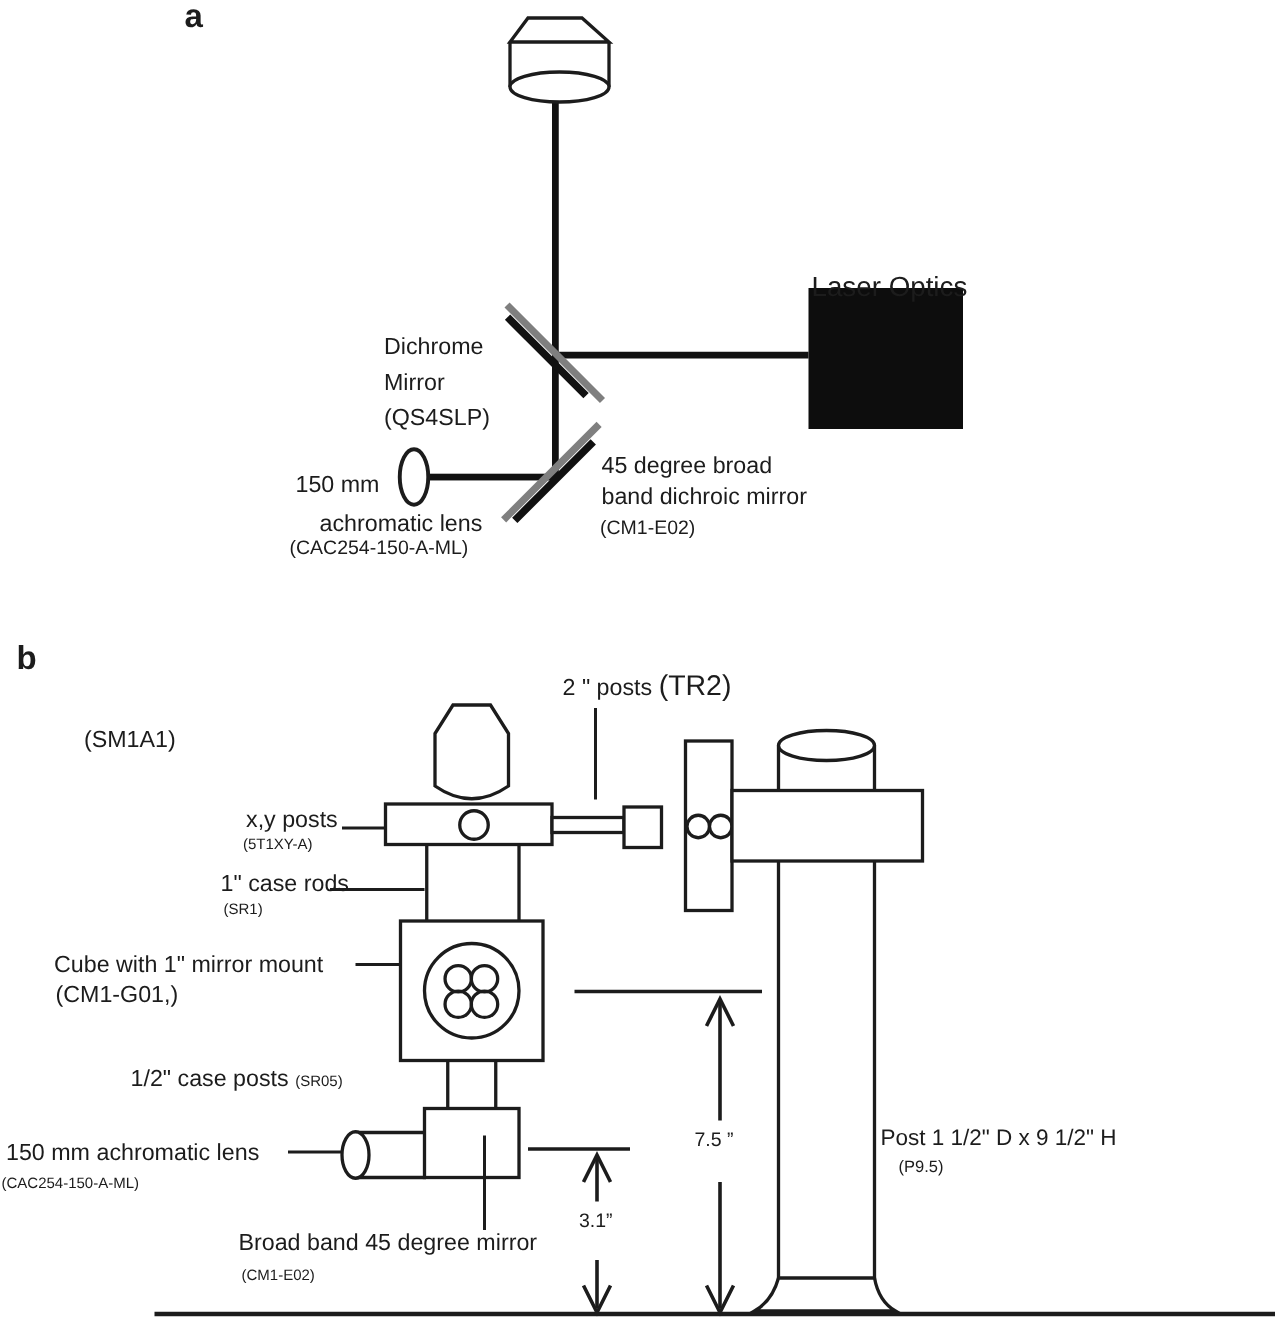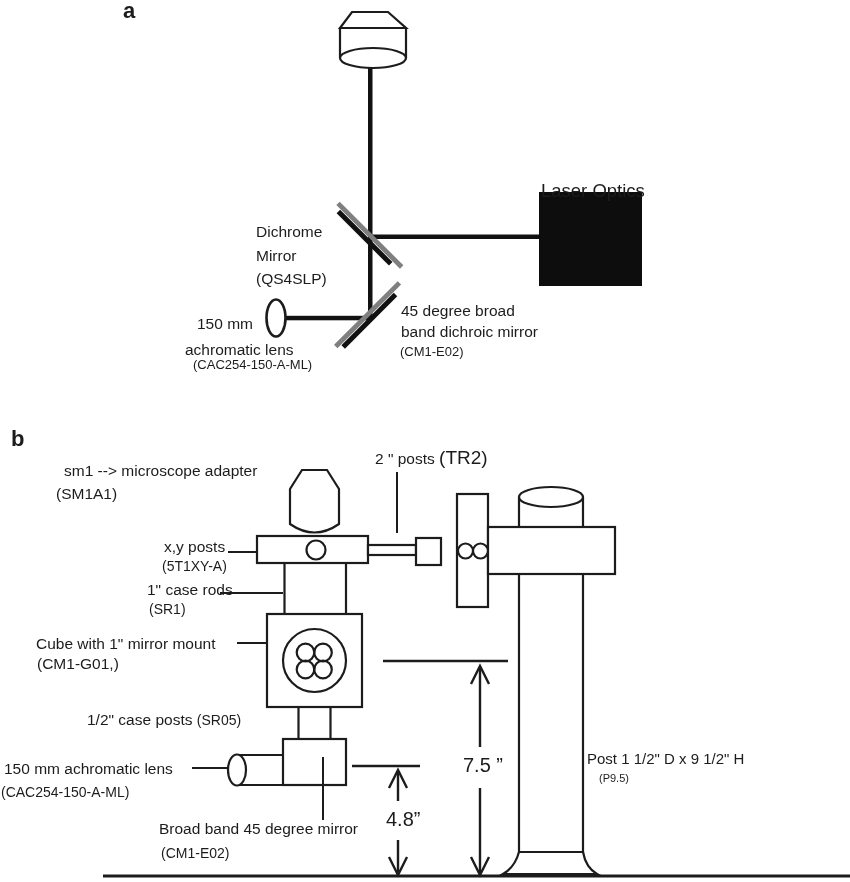--- a/index.html
+++ b/index.html
@@ -14,22 +14,22 @@
   .canvas svg{position:absolute;left:0;top:0;}
   .lbl{
     position:absolute;
     font-size:15.5px;
     line-height:1.3;
     color:#1c1c1c;
     white-space:nowrap;
   }
   .lbl .line{display:block;}
   .bold{font-weight:bold;font-size:22px;}
-  .part{font-size:14px;}
-  .dim{font-size:20px;}
+  .part{font-size:10px;}
+  .dim{font-size:13px;}
   .big{font-size:18.5px;margin-top:24px;}
 </style>
 </head>
 <body>
 
 <div class="canvas">
 
   <svg width="850" height="882" viewBox="0 0 850 882">
 
     <rect x="368" y="64" width="4.5" height="256" fill="#111"></rect>
@@ -119,30 +119,29 @@
 
   <div class="lbl big" style="left:541px;top:155px">Laser Optics</div>
 
   <div class="lbl" style="left:256px;top:220px;line-height:23.5px">
     <span class="line">Dichrome</span>
     <span class="line">Mirror</span>
     <span class="line">(QS4SLP)</span>
   </div>
 
   <div class="lbl" style="left:197px;top:314px">150 mm</div>
-  <div class="lbl" style="left:185px;top:340px">achromatic lens</div>
+  <div class="lbl" style="left:213px;top:340px">achromatic lens</div>
   <div class="lbl part" style="left:193px;top:357px;font-size:13px">(CAC254-150-A-ML)</div>
 
   <div class="lbl" style="left:401px;top:301px">45 degree broad</div>
   <div class="lbl" style="left:401px;top:322px">band dichroic mirror</div>
   <div class="lbl part" style="left:400px;top:344px;font-size:13px">(CM1-E02)</div>
 
   <div class="lbl bold" style="left:11px;top:425px">b</div>
 
-  <div class="lbl" style="left:64px;top:461px">sm1 --&gt; microscope adapter</div>
   <div class="lbl" style="left:56px;top:484px">(SM1A1)</div>
 
   <div class="lbl" style="left:375px;top:446px">
     <span>2 " posts </span><span class="part" style="font-size:19px">(TR2)</span>
   </div>
 
   <div class="lbl" style="left:164px;top:537px">x,y posts</div>
   <div class="lbl part" style="left:162px;top:557px">(5T1XY-A)</div>
 
   <div class="lbl" style="left:147px;top:580px">1" case rods</div>
@@ -155,18 +154,18 @@
     <span>1/2" case posts </span><span class="part">(SR05)</span>
   </div>
 
   <div class="lbl" style="left:4px;top:759px">150 mm achromatic lens</div>
   <div class="lbl part" style="left:1px;top:783px">(CAC254-150-A-ML)</div>
 
   <div class="lbl" style="left:159px;top:819px">Broad band 45 degree mirror</div>
   <div class="lbl part" style="left:161px;top:844px">(CM1-E02)</div>
 
   <div class="lbl dim" style="left:461px;top:752px;background:#fff;padding:0 2px">7.5 ”</div>
-  <div class="lbl dim" style="left:384px;top:806px;background:#fff;padding:0 2px">4.8”</div>
+  <div class="lbl dim" style="left:384px;top:806px;background:#fff;padding:0 2px">3.1”</div>
 
   <div class="lbl" style="left:587px;top:749px;font-size:15px">Post 1 1/2" D x 9 1/2" H</div>
   <div class="lbl" style="left:599px;top:771px;font-size:11px">(P9.5)</div>
 
 </div>
 
 </body></html>

